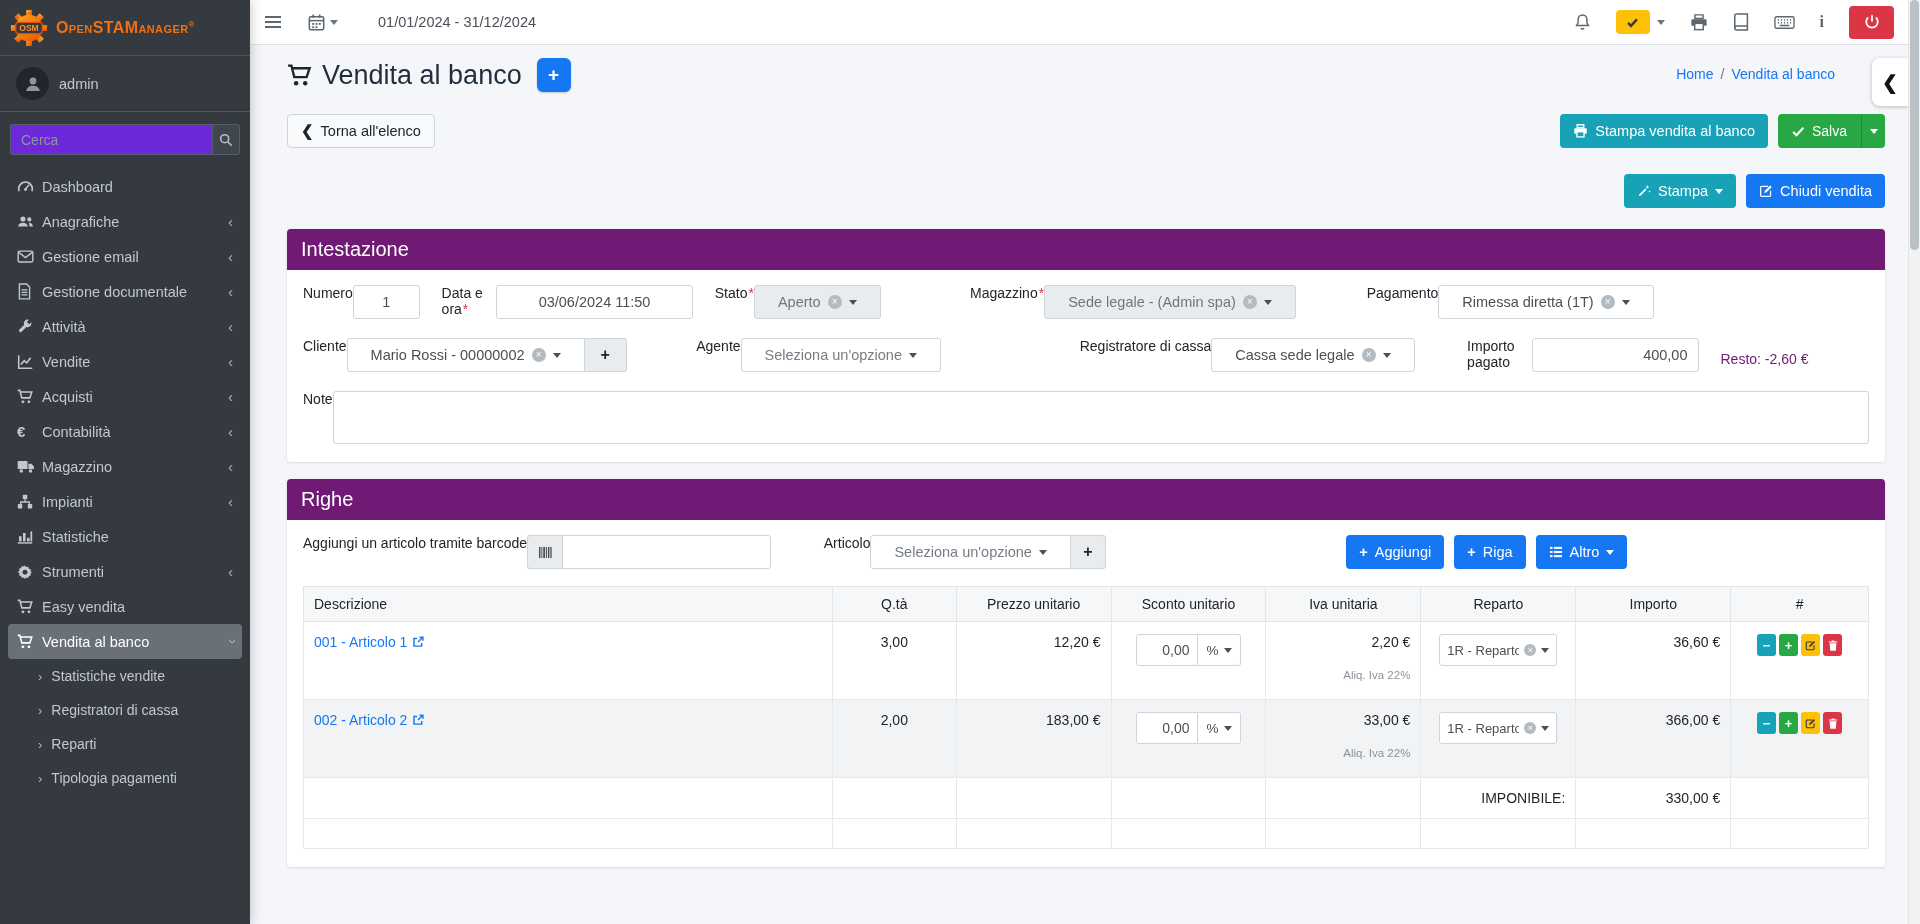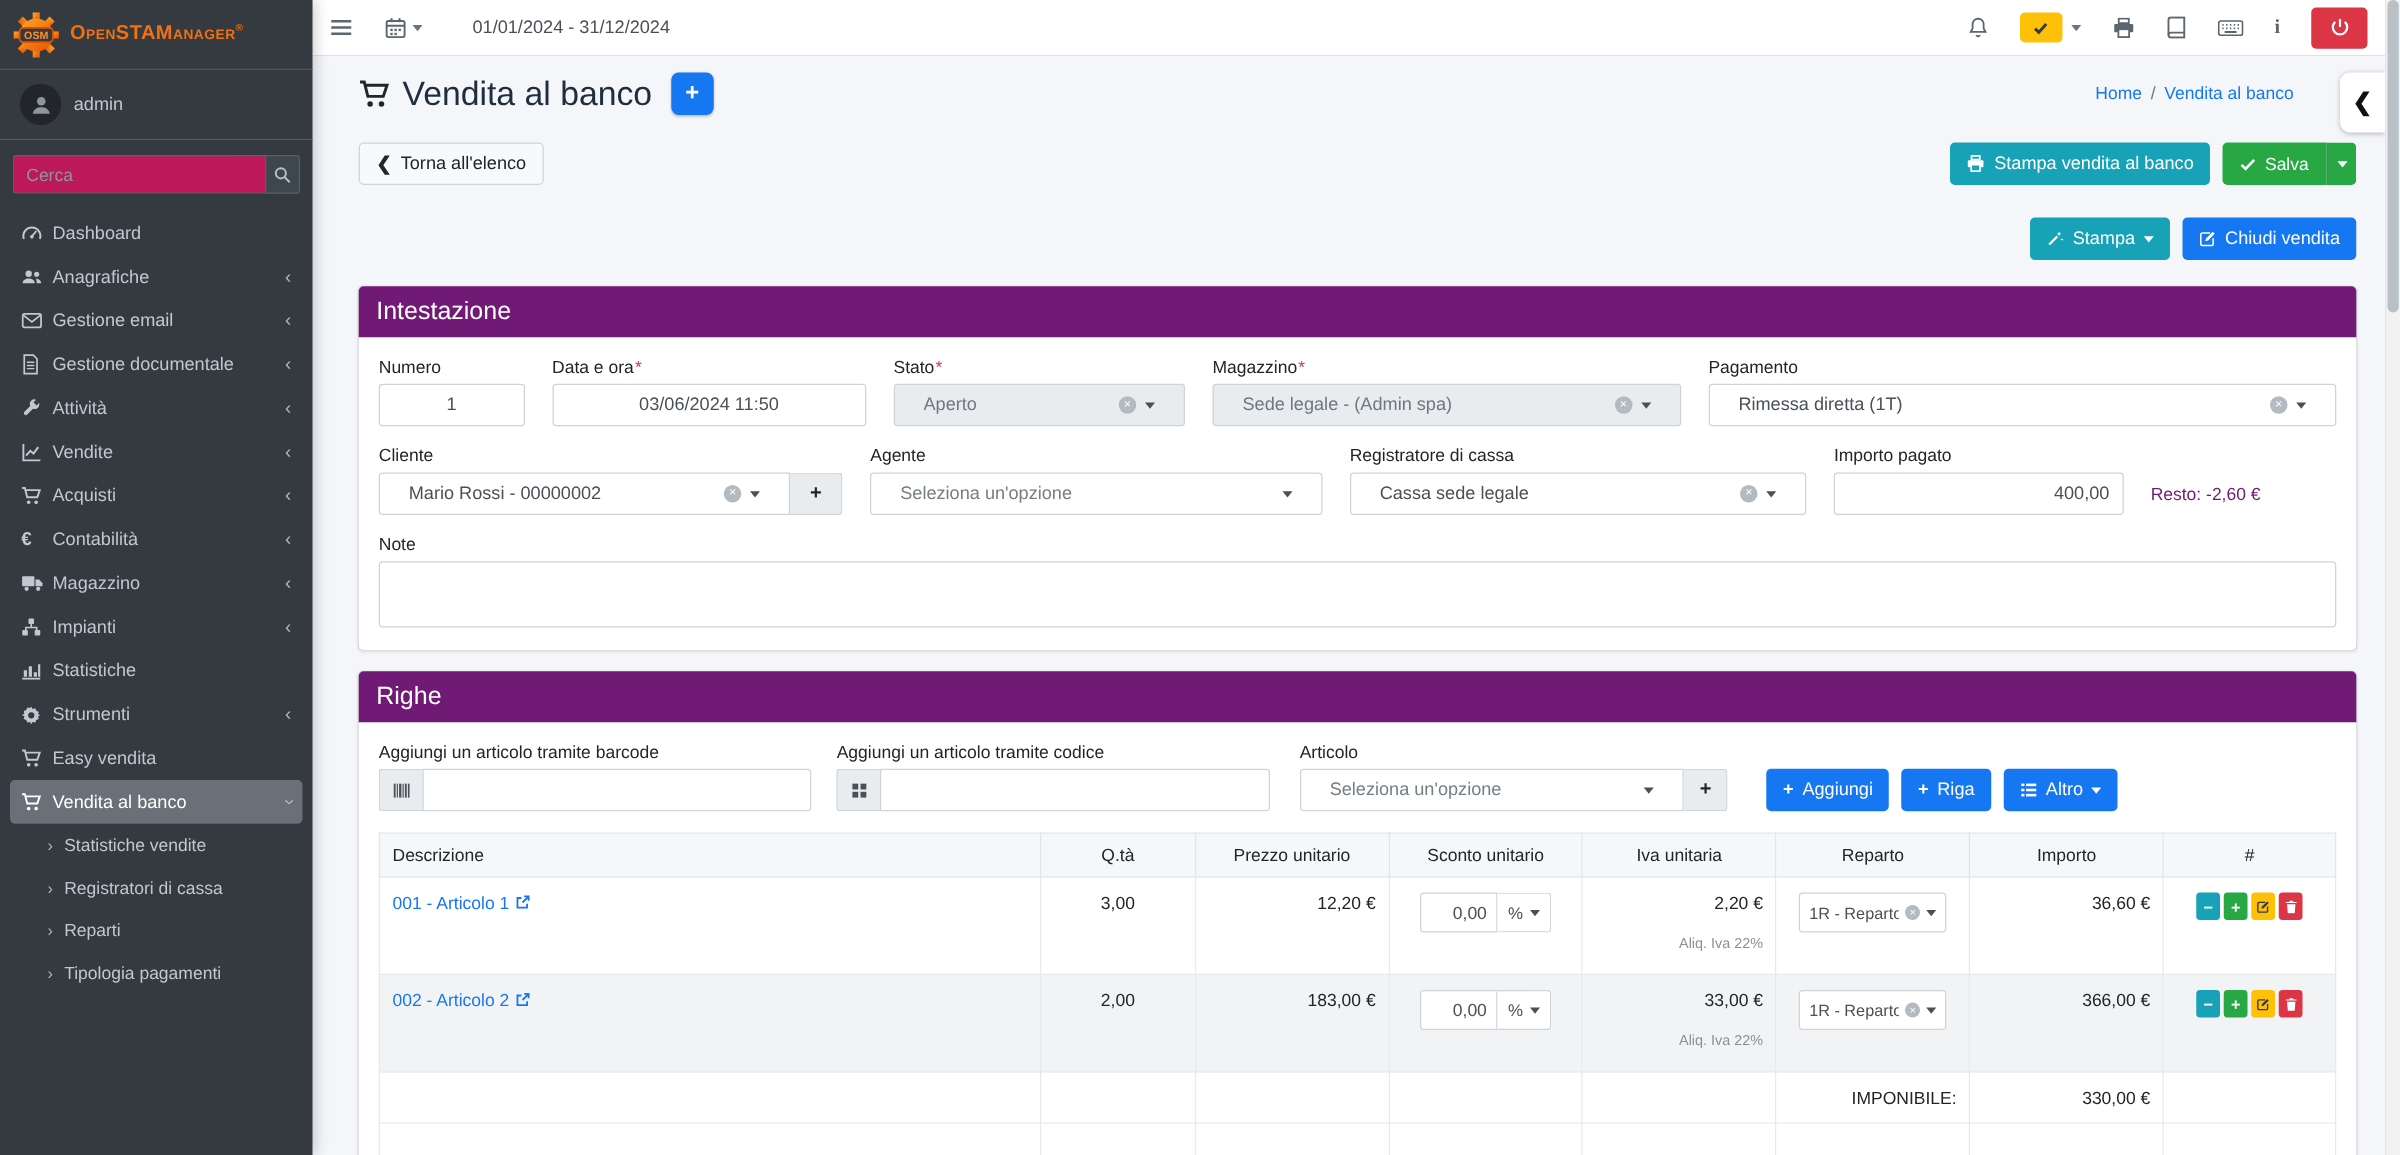--- a/index.html
+++ b/index.html
@@ -10,21 +10,21 @@
   
   .sidebar{position:fixed;left:0;top:0;width:250px;height:100%;background:#343a40;z-index:30;
     box-shadow:0 0 12px rgba(0,0,0,.25)}
   .brand{height:56px;display:flex;align-items:center;gap:8px;padding:0 10px;border-bottom:1px solid #4b545c}
   .brand-text{color:#f4700f;font-weight:700;font-size:16px;letter-spacing:.4px;font-variant:small-caps;white-space:nowrap}
   .brand-reg{color:#f4700f;font-size:8px;vertical-align:super}
   .userpanel{display:flex;align-items:center;gap:10px;padding:11px 16px;border-bottom:1px solid #4f5962}
   .avatar{width:33px;height:33px;border-radius:50%;background:#22262a;color:#8d969e;display:flex;align-items:center;justify-content:center}
   .username{color:#c2c7d0;font-size:14.5px}
   .searchrow{display:flex;padding:12px 10px 10px 10px}
-  .searchrow input{flex:1;height:31px;background:#be185d;border:1px solid #56606a;border-right:none;
+  .searchrow input{flex:1;height:31px;background:#6d28d9;border:1px solid #56606a;border-right:none;
     border-radius:3px 0 0 3px;color:#c2c7d0;padding:0 10px;font-size:14px;outline:none}
   .searchrow input::placeholder{color:#8d969e}
   .searchbtn{width:37px;height:31px;background:#3f474e;border:1px solid #56606a;border-radius:0 3px 3px 0;
     color:#b8bfc6;display:flex;align-items:center;justify-content:center;cursor:pointer}
   .smenu{padding:4px 8px 0 8px}
   .sitem{height:35px;display:flex;align-items:center;padding:0 9px;border-radius:4px;color:#c2c7d0;cursor:pointer}
   .sitem .sic{width:25px;display:flex;justify-content:flex-start;color:#c2c7d0;flex:none}
   .sitem .slab{font-size:14.5px;white-space:nowrap}
   .sitem .schev{margin-left:auto;color:#b0b7bd;font-size:15px;line-height:1}
   .sitem.active{background:#697077;color:#fff}
@@ -78,21 +78,21 @@
   .splitbtn .caretpart{display:flex;align-items:center;justify-content:center;width:24px;background:#28a745;
     border-left:1px solid rgba(0,0,0,.18);border-radius:0 4px 4px 0;cursor:pointer}
   .btnrow2{display:flex;justify-content:flex-end;gap:10px;margin-top:26px}
   .chevl{font-weight:700;font-size:15px}
 
   
   .card{margin-top:21px;border-radius:4px;box-shadow:0 0 1px rgba(0,0,0,.15),0 1px 3px rgba(0,0,0,.1)}
   .card-head{background:#701a75;color:#fff;font-size:20px;padding:9px 14px;border-radius:4px 4px 0 0}
   .card-body{background:#fff;padding:15px 16px 18px 16px;border-radius:0 0 4px 4px}
   .frow{display:flex;gap:22px;margin-bottom:15px}
-  .fgroup{display:flex;flex-direction:column}
+  .fgroup{display:flex;flex-direction:row}
   .flabel{margin-bottom:6px;color:#212529;font-size:14px}
   .req{color:#dc3545;margin-left:1px}
   .finput{height:34px;border:1px solid #ced4da;border-radius:3px;padding:0 10px;font-size:14.5px;color:#495057;
     font-family:"Liberation Sans",sans-serif;outline:none;width:100%}
   .t-center{text-align:center}.t-right{text-align:right}
   .sel2{height:34px;border:1px solid #ced4da;border-radius:3px;background:#fff;display:flex;align-items:center;
     padding:0 23px;gap:7px;cursor:pointer}
   .sel2 .s2txt{flex:1;color:#495057;font-size:14.5px;white-space:nowrap;overflow:hidden;text-overflow:ellipsis}
   .sel2 .s2txt.ph{color:#757d85}
   .sel2.disabled{background:#e9ecef}
@@ -599,34 +599,20 @@
           <span class="flabel">Aggiungi un articolo tramite barcode</span>
           <div class="igroup">
             <span class="iaddon">
               <svg class="svgi" width="15" height="13" viewBox="0 0 16 14" fill="currentColor">
                   <rect x="1" y="1" width="1.6" height="12"></rect>
                   <rect x="3.6" y="1" width="1" height="12"></rect>
                   <rect x="5.6" y="1" width="2" height="12"></rect>
                   <rect x="8.6" y="1" width="1" height="12"></rect>
                   <rect x="10.6" y="1" width="1.6" height="12"></rect>
                   <rect x="13.2" y="1" width="1.4" height="12"></rect>
-                </svg>
-            </span>
-            <input class="finput" style="">
-          </div>
-        </div>
-        <div class="fgroup" style="flex:381 0 0">
-          <span class="flabel">Aggiungi un articolo tramite codice</span>
-          <div class="igroup">
-            <span class="iaddon">
-              <svg class="svgi" width="13" height="13" viewBox="0 0 14 14" fill="currentColor">
-                  <rect x="1" y="1" width="5" height="5"></rect>
-                  <rect x="8" y="1" width="5" height="5"></rect>
-                  <rect x="1" y="8" width="5" height="5"></rect>
-                  <rect x="8" y="8" width="5" height="5"></rect>
                 </svg>
             </span>
             <input class="finput" style="">
           </div>
         </div>
         <div class="fgroup" style="flex:377 0 0;margin-left:4px">
           <span class="flabel">Articolo</span>
           <div class="addgrp">
             <div class="sel2" style="flex:1">
               <span class="s2txt ph">Seleziona un'opzione</span>

